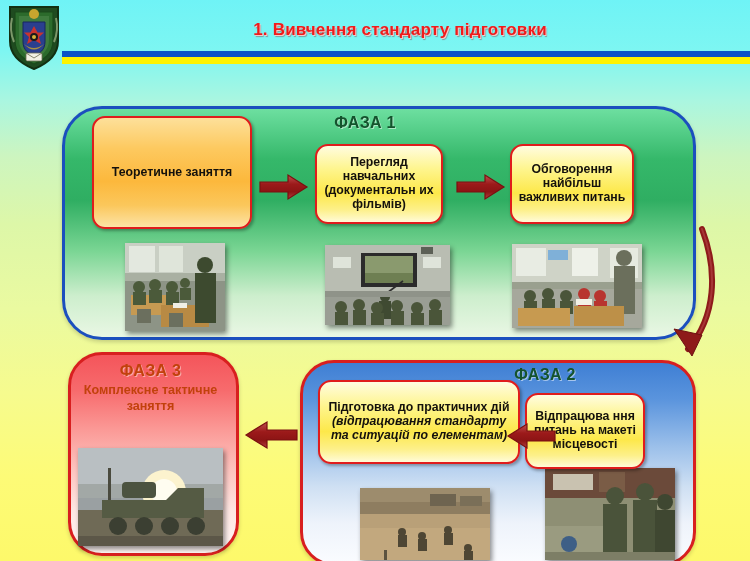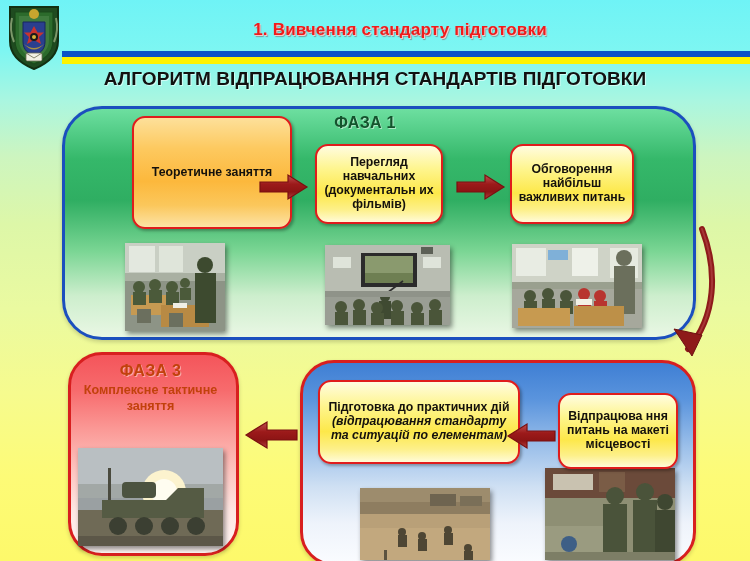--- a/index.html
+++ b/index.html
@@ -85,26 +85,26 @@
   .box .b-title{font-weight:bold;line-height:1.12;}
   .box .b-sub{font-style:italic;font-weight:bold;line-height:1.13;}
 
   .box-orange{
     background:linear-gradient(180deg,#fde09a 0%,#fdc95f 28%,#fcb83c 58%,#fbc75b 80%,#fde3a6 100%);
   }
   .box-yellow{
     background:linear-gradient(180deg,#fffce0 0%,#fef58e 30%,#fde84a 62%,#fdf08a 84%,#fffbd8 100%);
   }
 
-  .b1{left:92px;top:116px;width:160px;height:113px;font-size:12.3px;padding:4px 5px;margin-left:40px;}
+  .b1{left:92px;top:116px;width:160px;height:113px;font-size:12.3px;padding:4px 5px;}
   .b2{left:315px;top:144px;width:128px;height:80px;font-size:12.3px;padding:3px 4px;}
   .b3{left:510px;top:144px;width:124px;height:80px;font-size:12.3px;padding:3px 4px;}
 
   .b4{left:318px;top:380px;width:202px;height:84px;font-size:12.3px;padding:3px 5px;}
-  .b5{left:558px;top:393px;width:120px;height:76px;font-size:12.3px;padding:3px 4px;}
+  .b5{left:525px;top:393px;width:120px;height:76px;font-size:12.3px;padding:3px 4px;}
 
   .ph3-text{
     position:absolute;left:72px;top:362px;width:157px;text-align:center;
     color:#c2410c;
   }
   .ph3-text .p3-head{font-size:16px;font-weight:bold;letter-spacing:.3px;
      text-shadow:1px 1px 0 rgba(255,255,255,.45);}
   .ph3-text .p3-body{font-size:12.6px;font-weight:bold;line-height:1.25;margin-top:3px;}
 
   
@@ -154,21 +154,20 @@
     </svg>
   </div>
 
   <div class="hdr-title">1. Вивчення стандарту підготовки</div>
 
   <div class="flag">
     <div class="blue"></div>
     <div class="yellow"></div>
   </div>
 
-  <div class="main-title">АЛГОРИТМ ВІДПРАЦЮВАННЯ СТАНДАРТІВ ПІДГОТОВКИ</div>
 
   <div class="panel panel-1"></div>
 
   <div class="phase-label ph1-label">ФАЗА 1</div>
 
   <div class="photo p1a">
     <svg viewBox="0 0 100 88" preserveAspectRatio="none" aria-hidden="true">
       <rect width="100" height="88" fill="#8d9486"></rect>
       <rect x="0" y="0" width="100" height="34" fill="#c9cfc4"></rect>
       <rect x="4" y="3" width="26" height="26" fill="#e3e8df"></rect>
@@ -297,20 +296,21 @@
   <div class="arrow a-curve">
     <svg width="90" height="150" viewBox="0 0 90 150" aria-hidden="true">
       <path d="M72 4 C88 46 86 92 58 124" fill="none" stroke="#8e1a1a" stroke-width="6" stroke-linecap="round"></path>
       <path d="M72 4 C88 46 86 92 58 124" fill="none" stroke="#b54a4a" stroke-width="2" stroke-linecap="round" opacity=".6"></path>
       <path d="M62 131 L44 104 L72 110 Z" fill="#8e1a1a" stroke="#6e1111" stroke-width="1"></path>
     </svg>
   </div>
 
   <div class="panel panel-2"></div>
 
+  <div class="phase-label ph2-label">ФАЗА 2</div>
 
   <div class="photo p2a">
     <svg viewBox="0 0 130 72" preserveAspectRatio="none" aria-hidden="true">
       <rect width="130" height="72" fill="#b9a078"></rect>
       <rect x="0" y="0" width="130" height="18" fill="#9d8c6d"></rect>
       <rect x="0" y="14" width="130" height="12" fill="#8e7d60"></rect>
       <rect x="0" y="40" width="130" height="32" fill="#c2a87e"></rect>
       <rect x="70" y="6" width="26" height="12" fill="#6e6450"></rect>
       <rect x="100" y="8" width="22" height="10" fill="#7a6f58"></rect>
       <g fill="#4e4634">

